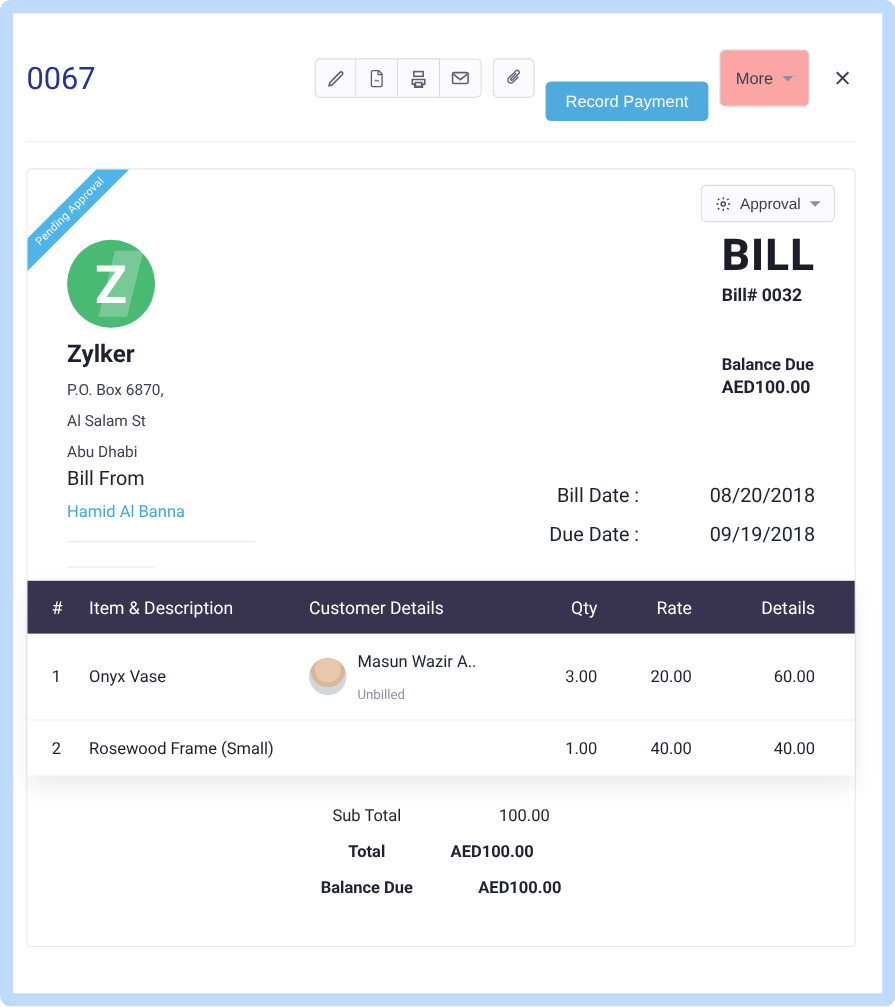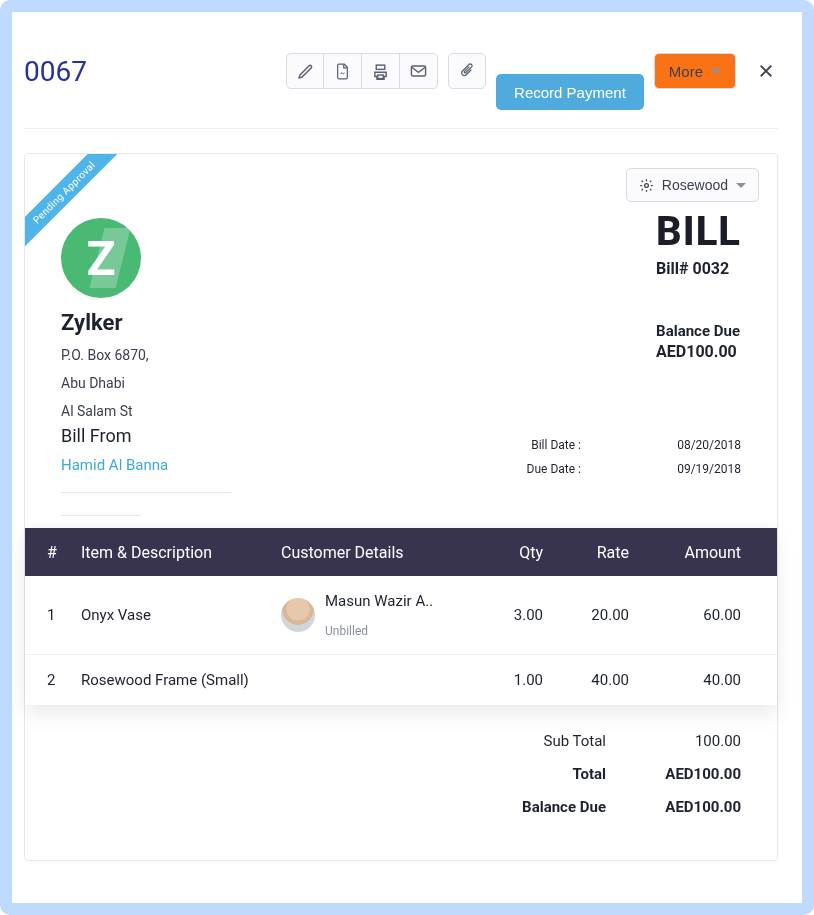--- a/index.html
+++ b/index.html
@@ -52,26 +52,26 @@
     border: none;
     border-radius: 5px;
     padding: 0 18px;
     height: 36px;
     font-size: 15px;
     cursor: pointer;
     margin-top: 42px;
   }
   .secondary-btn {
     margin-left: 10px;
-    background: #f97316;
+    background: #fca5a5;
     border: 1px solid #d7dbe3;
     color: #3b3f4e;
     border-radius: 5px;
     padding: 0 14px;
-    height: 36px;
+    height: 52px;
     font-size: 15px;
     cursor: pointer;
     display: flex; align-items: center; gap: 8px;
   }
   .close-btn {
     margin-left: 18px;
     width: 24px; height: 24px;
     background: none; border: none;
     cursor: pointer;
     color: #3b3f4e;
@@ -155,21 +155,21 @@
   .baldue-lbl { font-size: 15px; font-weight: 700; color: #1e2230; margin-top: 44px; }
   .baldue-val { font-size: 16px; font-weight: 700; color: #1e2230; margin-top: 2px; }
 
   .details-row { display: flex; }
   .from-col { flex: 1; }
   .from-label { font-size: 18px; color: #1e2230; }
   .vendor-link { color: #3ca7e0; font-size: 15px; margin-top: 10px; display: inline-block; cursor: pointer; }
   .from-sep { width: 170px; height: 1px; background: #e6e8ee; margin-top: 18px; }
   .from-sep2 { width: 80px; height: 1px; background: #e6e8ee; margin-top: 22px; }
 
-  .meta-col { font-size: 12px; color: #1e2230; padding-top: 8px; }
+  .meta-col { font-size: 18px; color: #1e2230; padding-top: 8px; }
   .meta-row { display: flex; justify-content: flex-end; gap: 60px; line-height: 2; }
   .meta-lbl { width: 90px; text-align: right; }
   .meta-val { width: 100px; text-align: right; }
 
   
   .items {
     width: 100%;
     margin-top: 12px;
     box-shadow: 0 10px 20px rgba(0,0,0,0.08), 0 -2px 6px rgba(0,0,0,0.03);
     background: #fff;
@@ -196,21 +196,21 @@
     width: 34px; height: 34px; border-radius: 50%;
     background: radial-gradient(circle at 50% 32%, #e7c8ad 0 40%, #d8b79a 41% 55%, #cfd6dd 56% 100%);
     flex: 0 0 auto;
   }
   .cust-main { font-size: 15px; color: #1e2230; }
   .cust-sub { font-size: 12px; color: #8a8fa0; margin-top: 14px; }
   .row-text { font-size: 15px; color: #1e2230; }
 
   
   .totals { padding: 20px 36px 0 36px; }
-  .trow { display: flex; justify-content: flex-end; gap: 25px; line-height: 2.2; font-size: 15px; }
+  .trow { display: flex; justify-content: center; gap: 25px; line-height: 2.2; font-size: 15px; }
   .trow .tlbl { font-weight: 700; color: #1e2230; text-align: right; }
   .trow .tval { width: 110px; text-align: right; font-weight: 700; color: #1e2230; }
   .trow.sub .tlbl, .trow.sub .tval { font-weight: 400; }
 </style>
 </head>
 <body>
 
 <div class="frame">
 
   <div class="topbar">
@@ -283,35 +283,35 @@
       <div class="ribbon-band">Pending Approval</div>
     </div>
 
     <button class="customize-btn">
       <span>
         <svg width="15" height="15" viewBox="0 0 24 24" fill="none" stroke="currentColor" stroke-width="2">
             <circle cx="12" cy="12" r="3"></circle>
             <path d="M12 2v3M12 19v3M4.2 4.2l2.1 2.1M17.7 17.7l2.1 2.1M2 12h3M19 12h3M4.2 19.8l2.1-2.1M17.7 6.3l2.1-2.1"></path>
           </svg>
       </span>
-      <span>Rosewood</span>
+      <span>Approval</span>
       <span class="chev-down"></span>
     </button>
 
     <div class="card-inner">
       <div class="header-row">
         <div class="company-col">
           <div class="logo">
             <span>Z</span>
           </div>
           <div class="company-name">Zylker</div>
           <div class="addr">
             <div>P.O. Box 6870,</div>
+            <div>Al Salam St</div>
             <div>Abu Dhabi</div>
-            <div>Al Salam St</div>
           </div>
         </div>
         <div class="bill-col">
           <div class="bill-title">BILL</div>
           <div class="bill-num">Bill# 0032</div>
           <div class="baldue-lbl">Balance Due</div>
           <div class="baldue-val">AED100.00</div>
         </div>
       </div>
 
@@ -335,21 +335,21 @@
       </div>
     </div>
 
     <div class="items">
       <div class="thead">
         <div class="c-idx">#</div>
         <div class="c-item">Item &amp; Description</div>
         <div class="c-cust">Customer Details</div>
         <div class="c-qty">Qty</div>
         <div class="c-rate">Rate</div>
-        <div class="c-amt">Amount</div>
+        <div class="c-amt">Details</div>
       </div>
 
       <div class="tr">
         <div class="c-idx row-text">1</div>
         <div class="c-item row-text">Onyx Vase</div>
         <div class="c-cust">
           <div class="avatar"></div>
           <div>
             <div class="cust-main">Masun Wazir A..</div>
             <div class="cust-sub">Unbilled</div>

